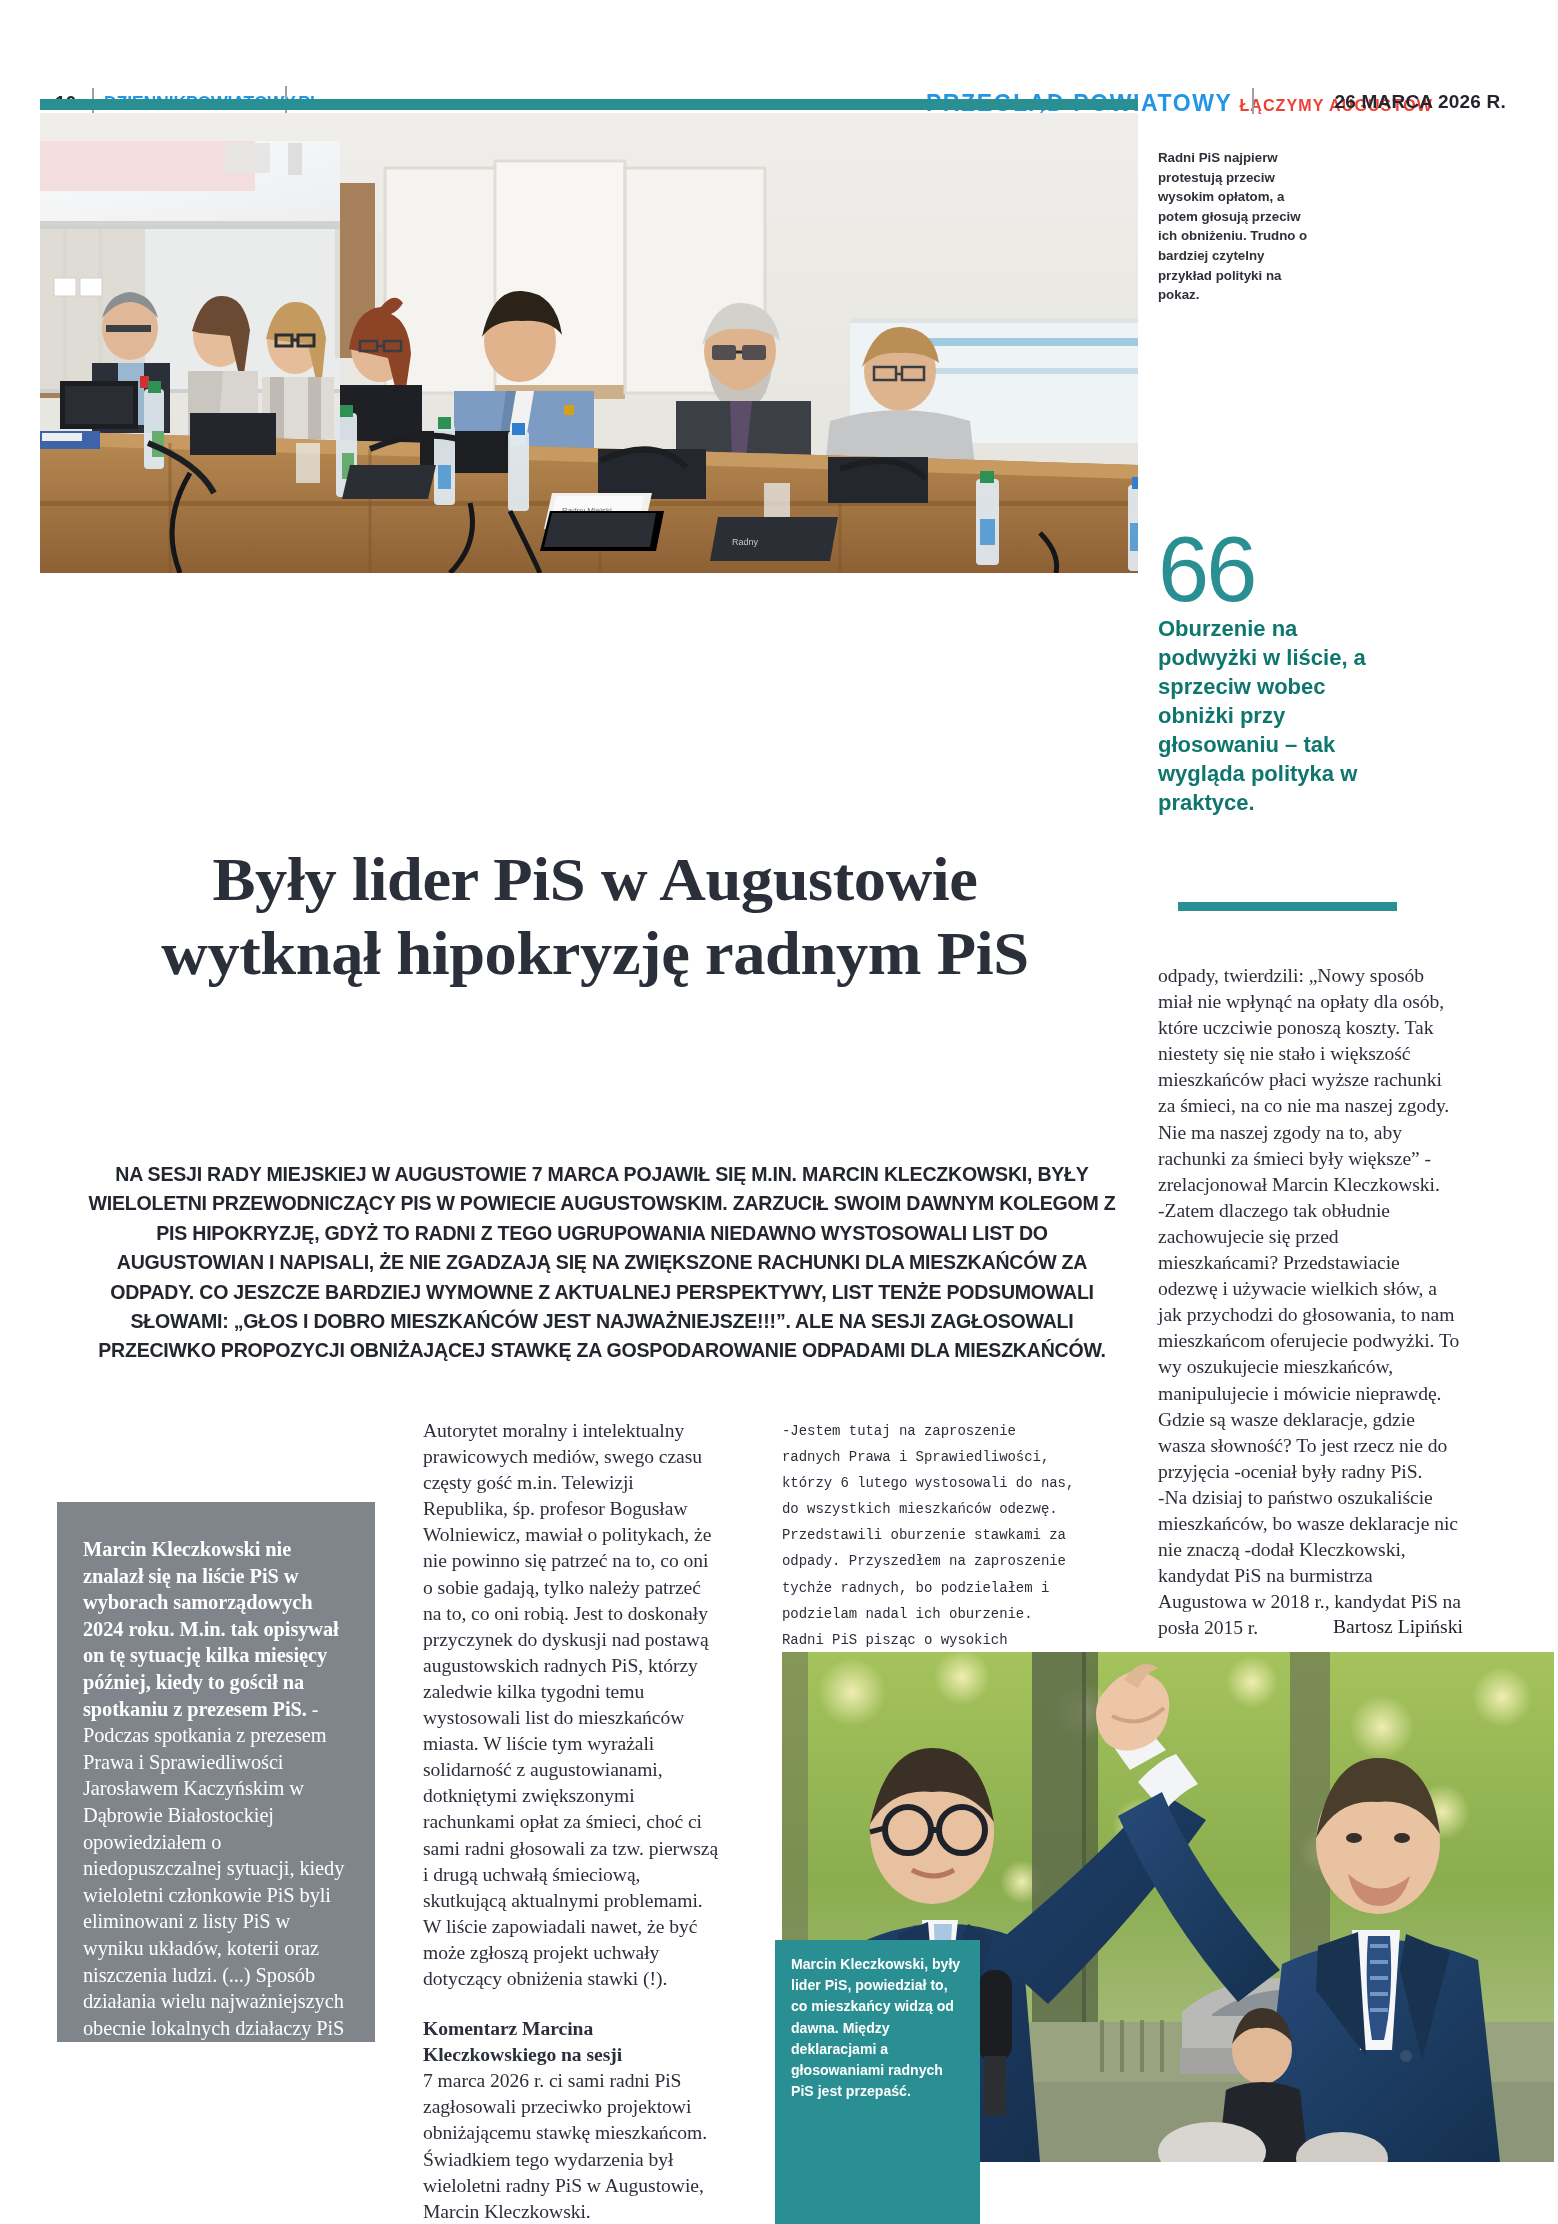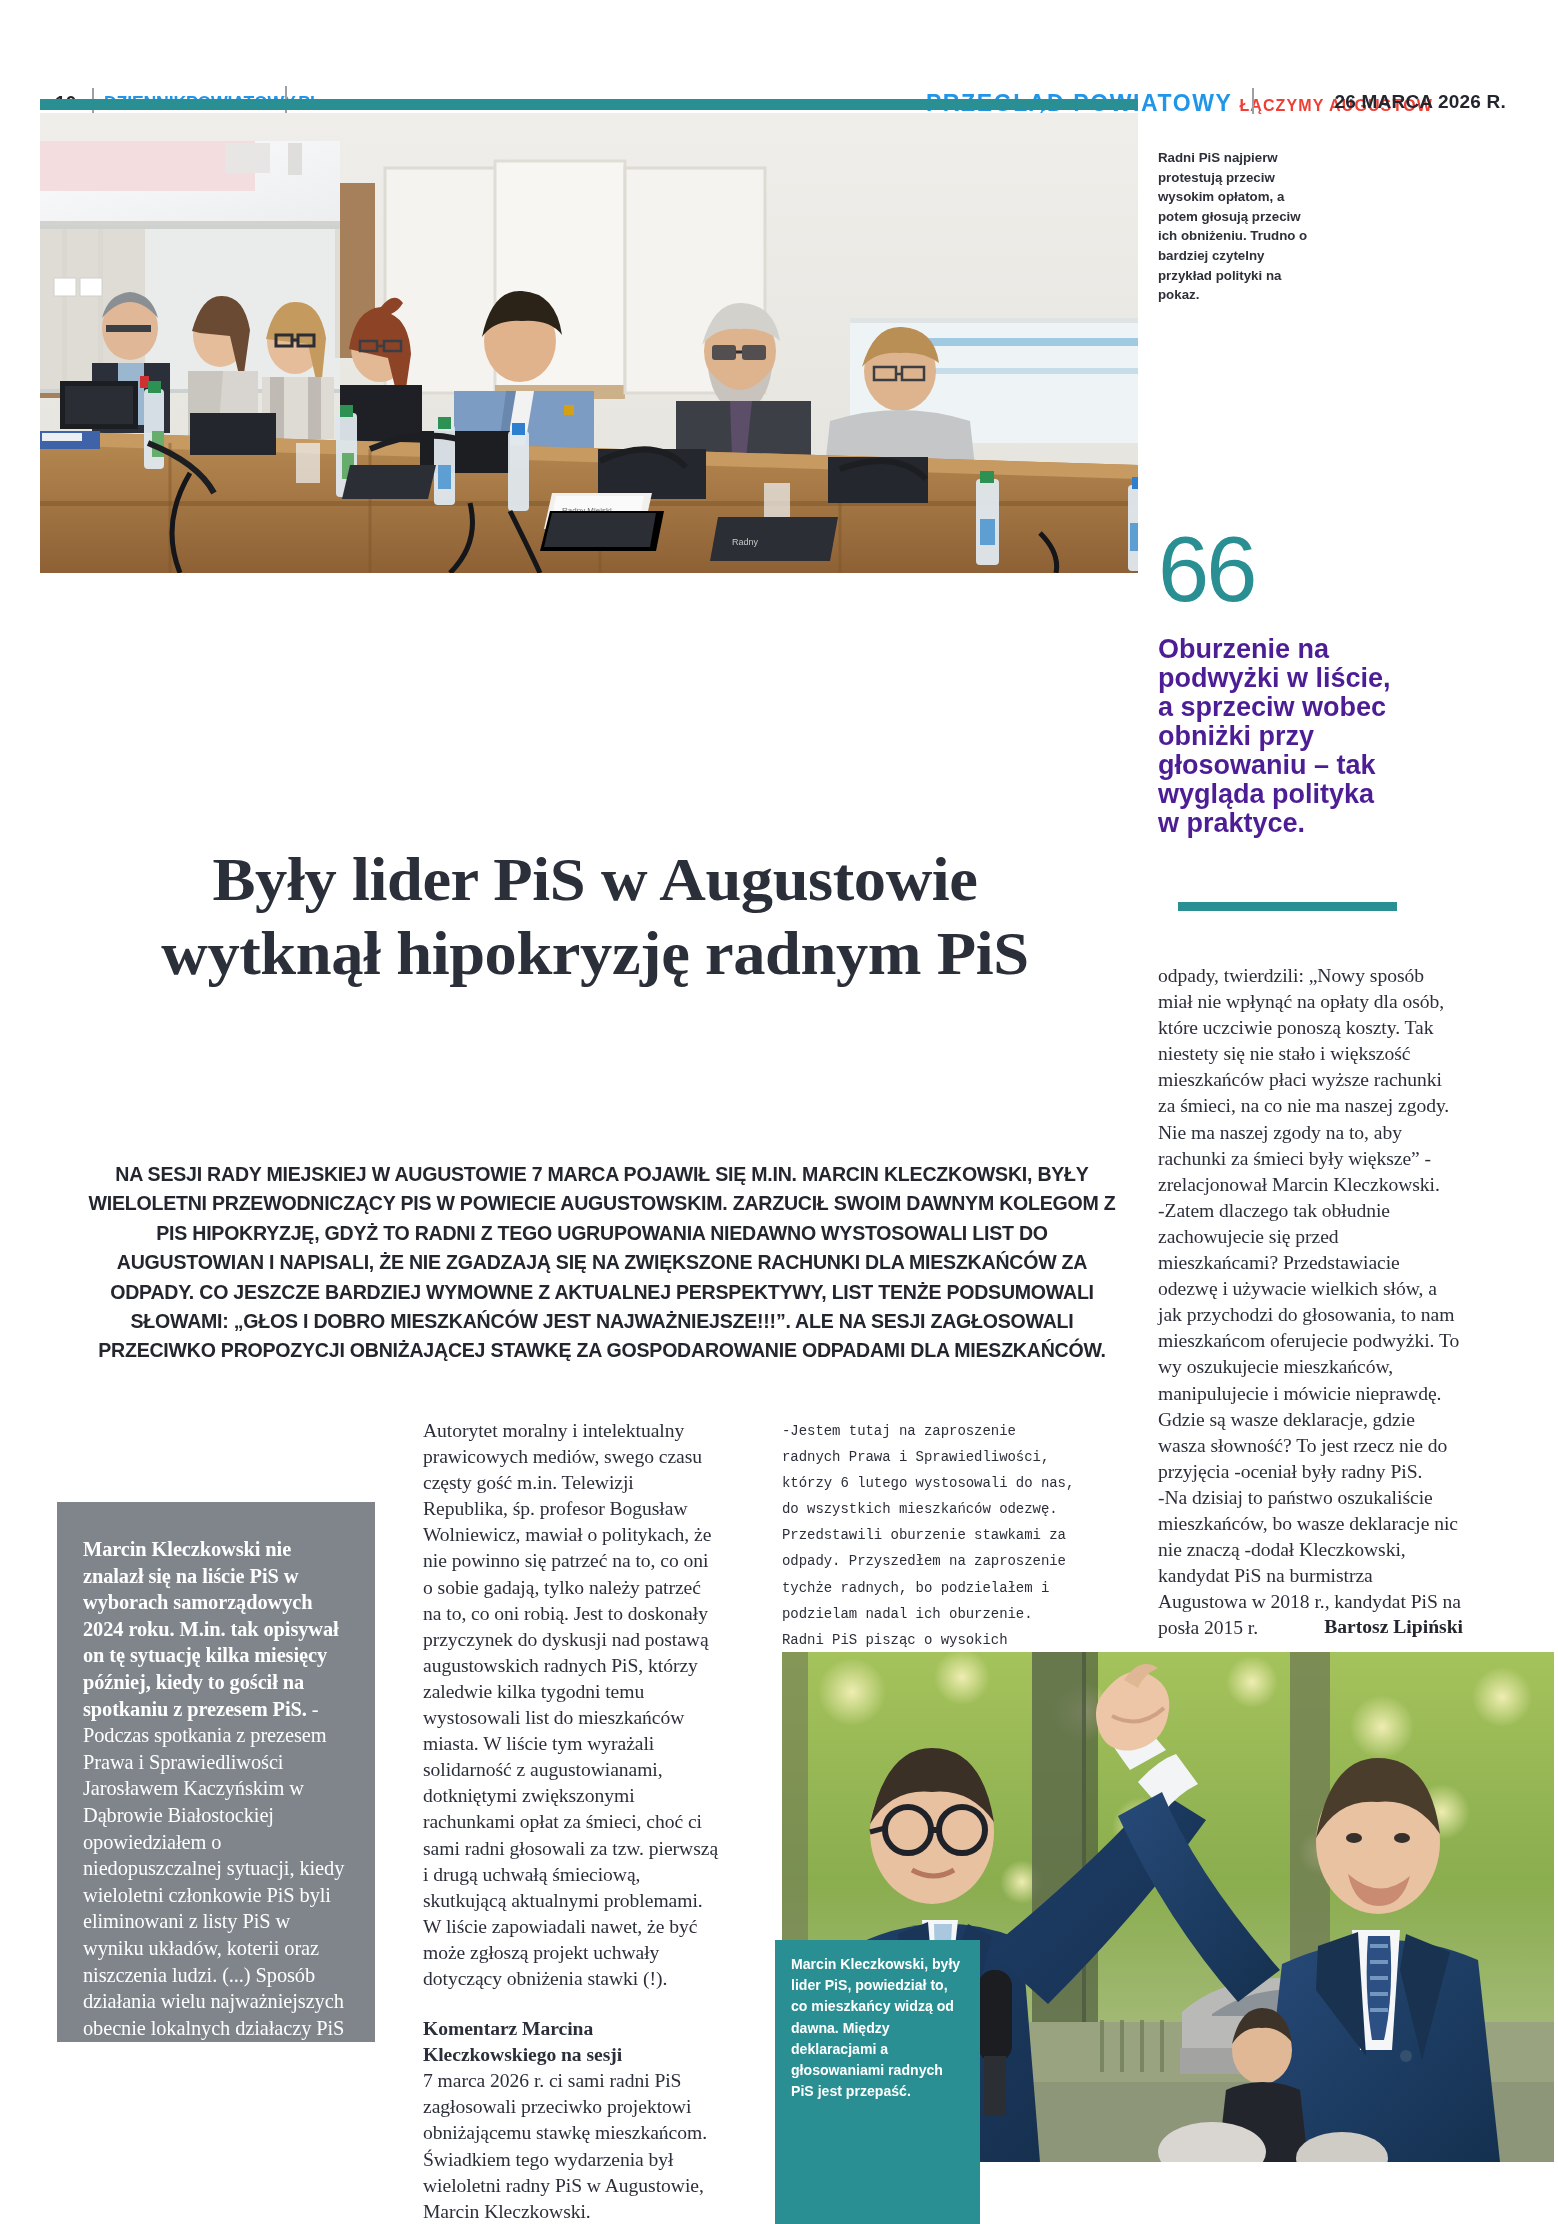--- a/index.html
+++ b/index.html
@@ -68,23 +68,23 @@
     font-family:"Liberation Sans", sans-serif;
     font-weight:bold;font-size:13.3px;line-height:19.6px;color:#2d3038;
   }
   .quote-mark{
     position:absolute;left:1158px;top:538px;
     font-family:"Liberation Sans", sans-serif;
     font-weight:normal;font-size:92px;line-height:62px;color:#2a8f92;
     letter-spacing:-3px;
   }
   .pullquote{
-    position:absolute;left:1158px;top:635px;width:235px;
-    font-family:"Liberation Sans", sans-serif;
-    font-weight:bold;font-size:27px;line-height:29px;color:#4c1d95;
+    position:absolute;left:1158px;top:614px;width:235px;
+    font-family:"Liberation Sans", sans-serif;
+    font-weight:bold;font-size:22px;line-height:29px;color:#0f766e;
   }
   .side-rule{
     position:absolute;left:1178px;top:902px;width:219px;height:9px;background:#2a8f92;
   }
 
   
   .headline{
     position:absolute;left:150px;top:800px;width:890px;
     text-align:center;
     font-family:"Liberation Serif", serif;
@@ -148,21 +148,21 @@
     position:absolute;left:1158px;top:963px;width:305px;
     font-family:"Liberation Serif", serif;
     font-size:19.6px;line-height:26.1px;color:#2b2f3a;
     letter-spacing:-0.05px;
   }
   .col4 p{margin:0;}
   .byline{
     position:absolute;left:1158px;top:1616px;width:305px;
     text-align:right;
     font-family:"Liberation Serif", serif;
-    font-weight:bold;font-size:19.6px;color:#23262e;
+    font-weight:normal;font-size:19.6px;color:#23262e;
   }
 
   
   .photo-bottom{
     position:absolute;left:782px;top:1652px;width:772px;height:510px;
     overflow:hidden;background:#6f8a4a;
   }
   .photo-bottom svg{display:block;width:772px;height:510px;}
 
   .caption-box{

